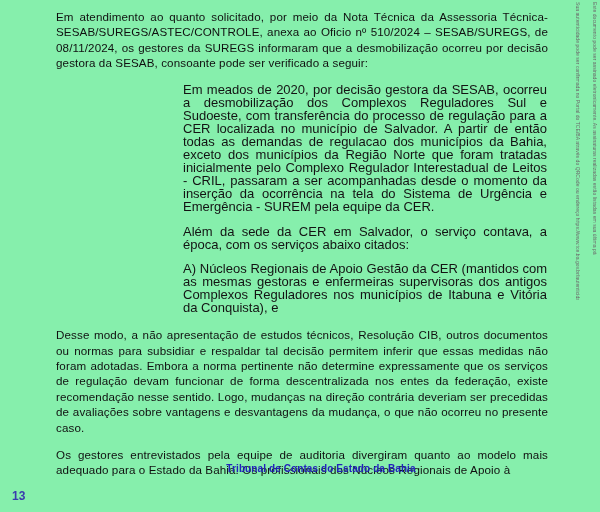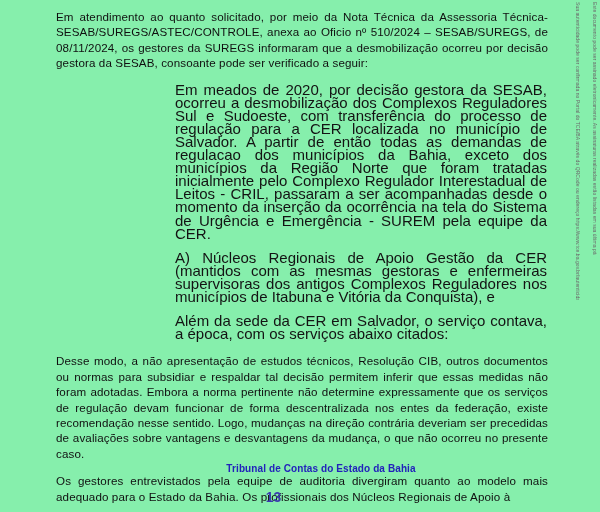--- a/index.html
+++ b/index.html
@@ -44,22 +44,22 @@
   }
   p.body-par:last-child { margin-bottom: 12px; }
 
   
   .quote-block {
     margin: 0 0 13px 0;
     padding-left: 115px;
     padding-right: 1px;
   }
   .quote-block p {
-    margin: 0 0 11px 4px;
-    font-size: 15px;
+    margin: 0 0 11px 12px;
+    font-size: 13px;
     line-height: 13.1px;
     text-align: justify;
     text-justify: inter-word;
     color: #131313;
   }
   .quote-block p:last-child { margin-bottom: 0; }
 
   
   .footer {
     position: absolute;
@@ -72,25 +72,25 @@
     font-size: 10px;
     font-weight: bold;
     color: #2222bb;
     line-height: 11.2px;
     letter-spacing: 0.01em;
     margin-left: 42px;
   }
 
   .page-number {
     position: absolute;
-    left: 0;
+    left: 12px;
     top: 489px;
     width: 547px;
-    text-align: center;
-    font-size: 14px;
+    text-align: left;
+    font-size: 12px;
     font-weight: bold;
     color: #3a3aae;
   }
 
   
   .sidebar-watermark {
     position: absolute;
     right: 0px;
     top: 0px;
     width: 36px;
@@ -120,22 +120,22 @@
 <body>
 
 <div id="page">
 
   <div class="content">
 
     <p class="body-par">Em atendimento ao quanto solicitado, por meio da Nota Técnica da Assessoria Técnica-SESAB/SUREGS/ASTEC/CONTROLE, anexa ao Oficio nº 510/2024 – SESAB/SUREGS, de 08/11/2024, os gestores da SUREGS informaram que a desmobilização ocorreu por decisão gestora da SESAB, consoante pode ser verificado a seguir:</p>
 
     <div class="quote-block">
       <p>Em meados de 2020, por decisão gestora da SESAB, ocorreu a desmobilização dos Complexos Reguladores Sul e Sudoeste, com transferência do processo de regulação para a CER localizada no município de Salvador. A partir de então todas as demandas de regulacao dos municípios da Bahia, exceto dos municípios da Região Norte que foram tratadas inicialmente pelo Complexo Regulador Interestadual de Leitos - CRIL, passaram a ser acompanhadas desde o momento da inserção da ocorrência na tela do Sistema de Urgência e Emergência - SUREM pela equipe da CER.</p>
+      <p>Além da sede da CER em Salvador, o serviço contava, a época, com os serviços abaixo citados:</p>
       <p>A) Núcleos Regionais de Apoio Gestão da CER (mantidos com as mesmas gestoras e enfermeiras supervisoras dos antigos Complexos Reguladores nos municípios de Itabuna e Vitória da Conquista), e</p>
-      <p>Além da sede da CER em Salvador, o serviço contava, a época, com os serviços abaixo citados:</p>
     </div>
 
     <p class="body-par">Desse modo, a não apresentação de estudos técnicos, Resolução CIB, outros documentos ou normas para subsidiar e respaldar tal decisão permitem inferir que essas medidas não foram adotadas. Embora a norma pertinente não determine expressamente que os serviços de regulação devam funcionar de forma descentralizada nos entes da federação, existe recomendação nesse sentido. Logo, mudanças na direção contrária deveriam ser precedidas de avaliações sobre vantagens e desvantagens da mudança, o que não ocorreu no presente caso.</p>
 
     <p class="body-par">Os gestores entrevistados pela equipe de auditoria divergiram quanto ao modelo mais adequado para o Estado da Bahia. Os profissionais dos Núcleos Regionais de Apoio à</p>
   </div>
 
   <div class="footer">
     <div class="footer-line">Tribunal de Contas do Estado da Bahia</div>
   </div>

